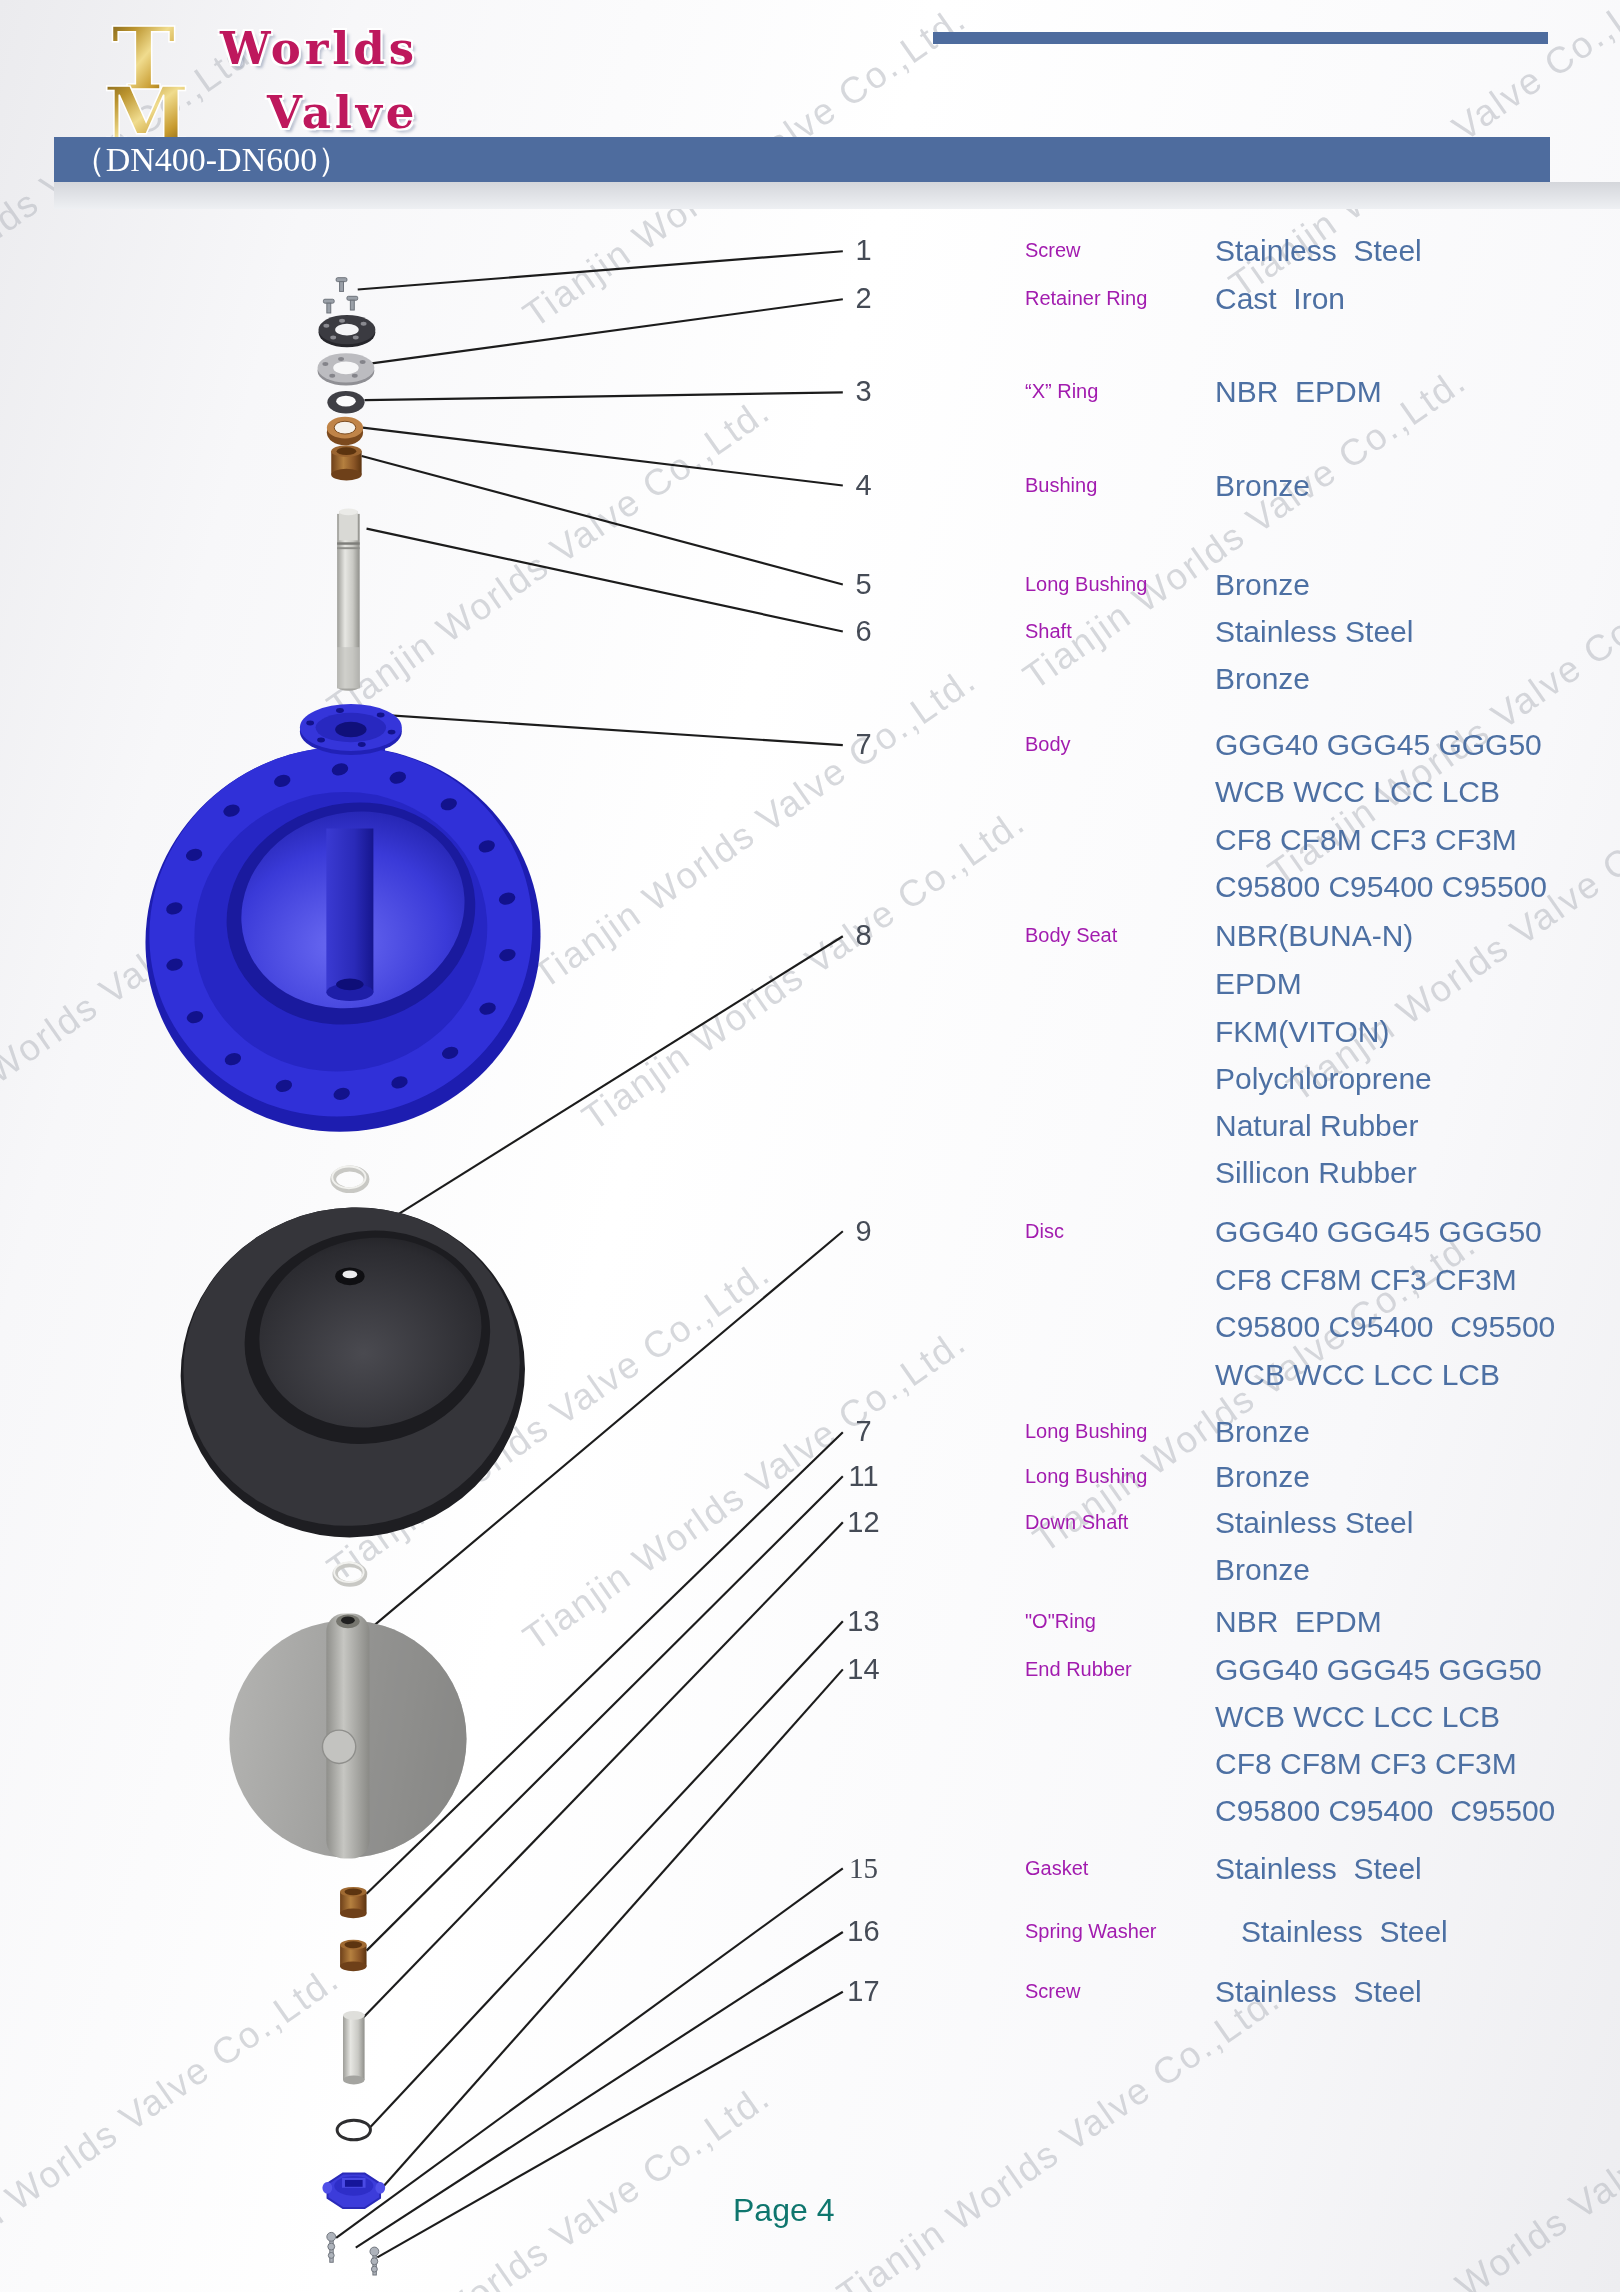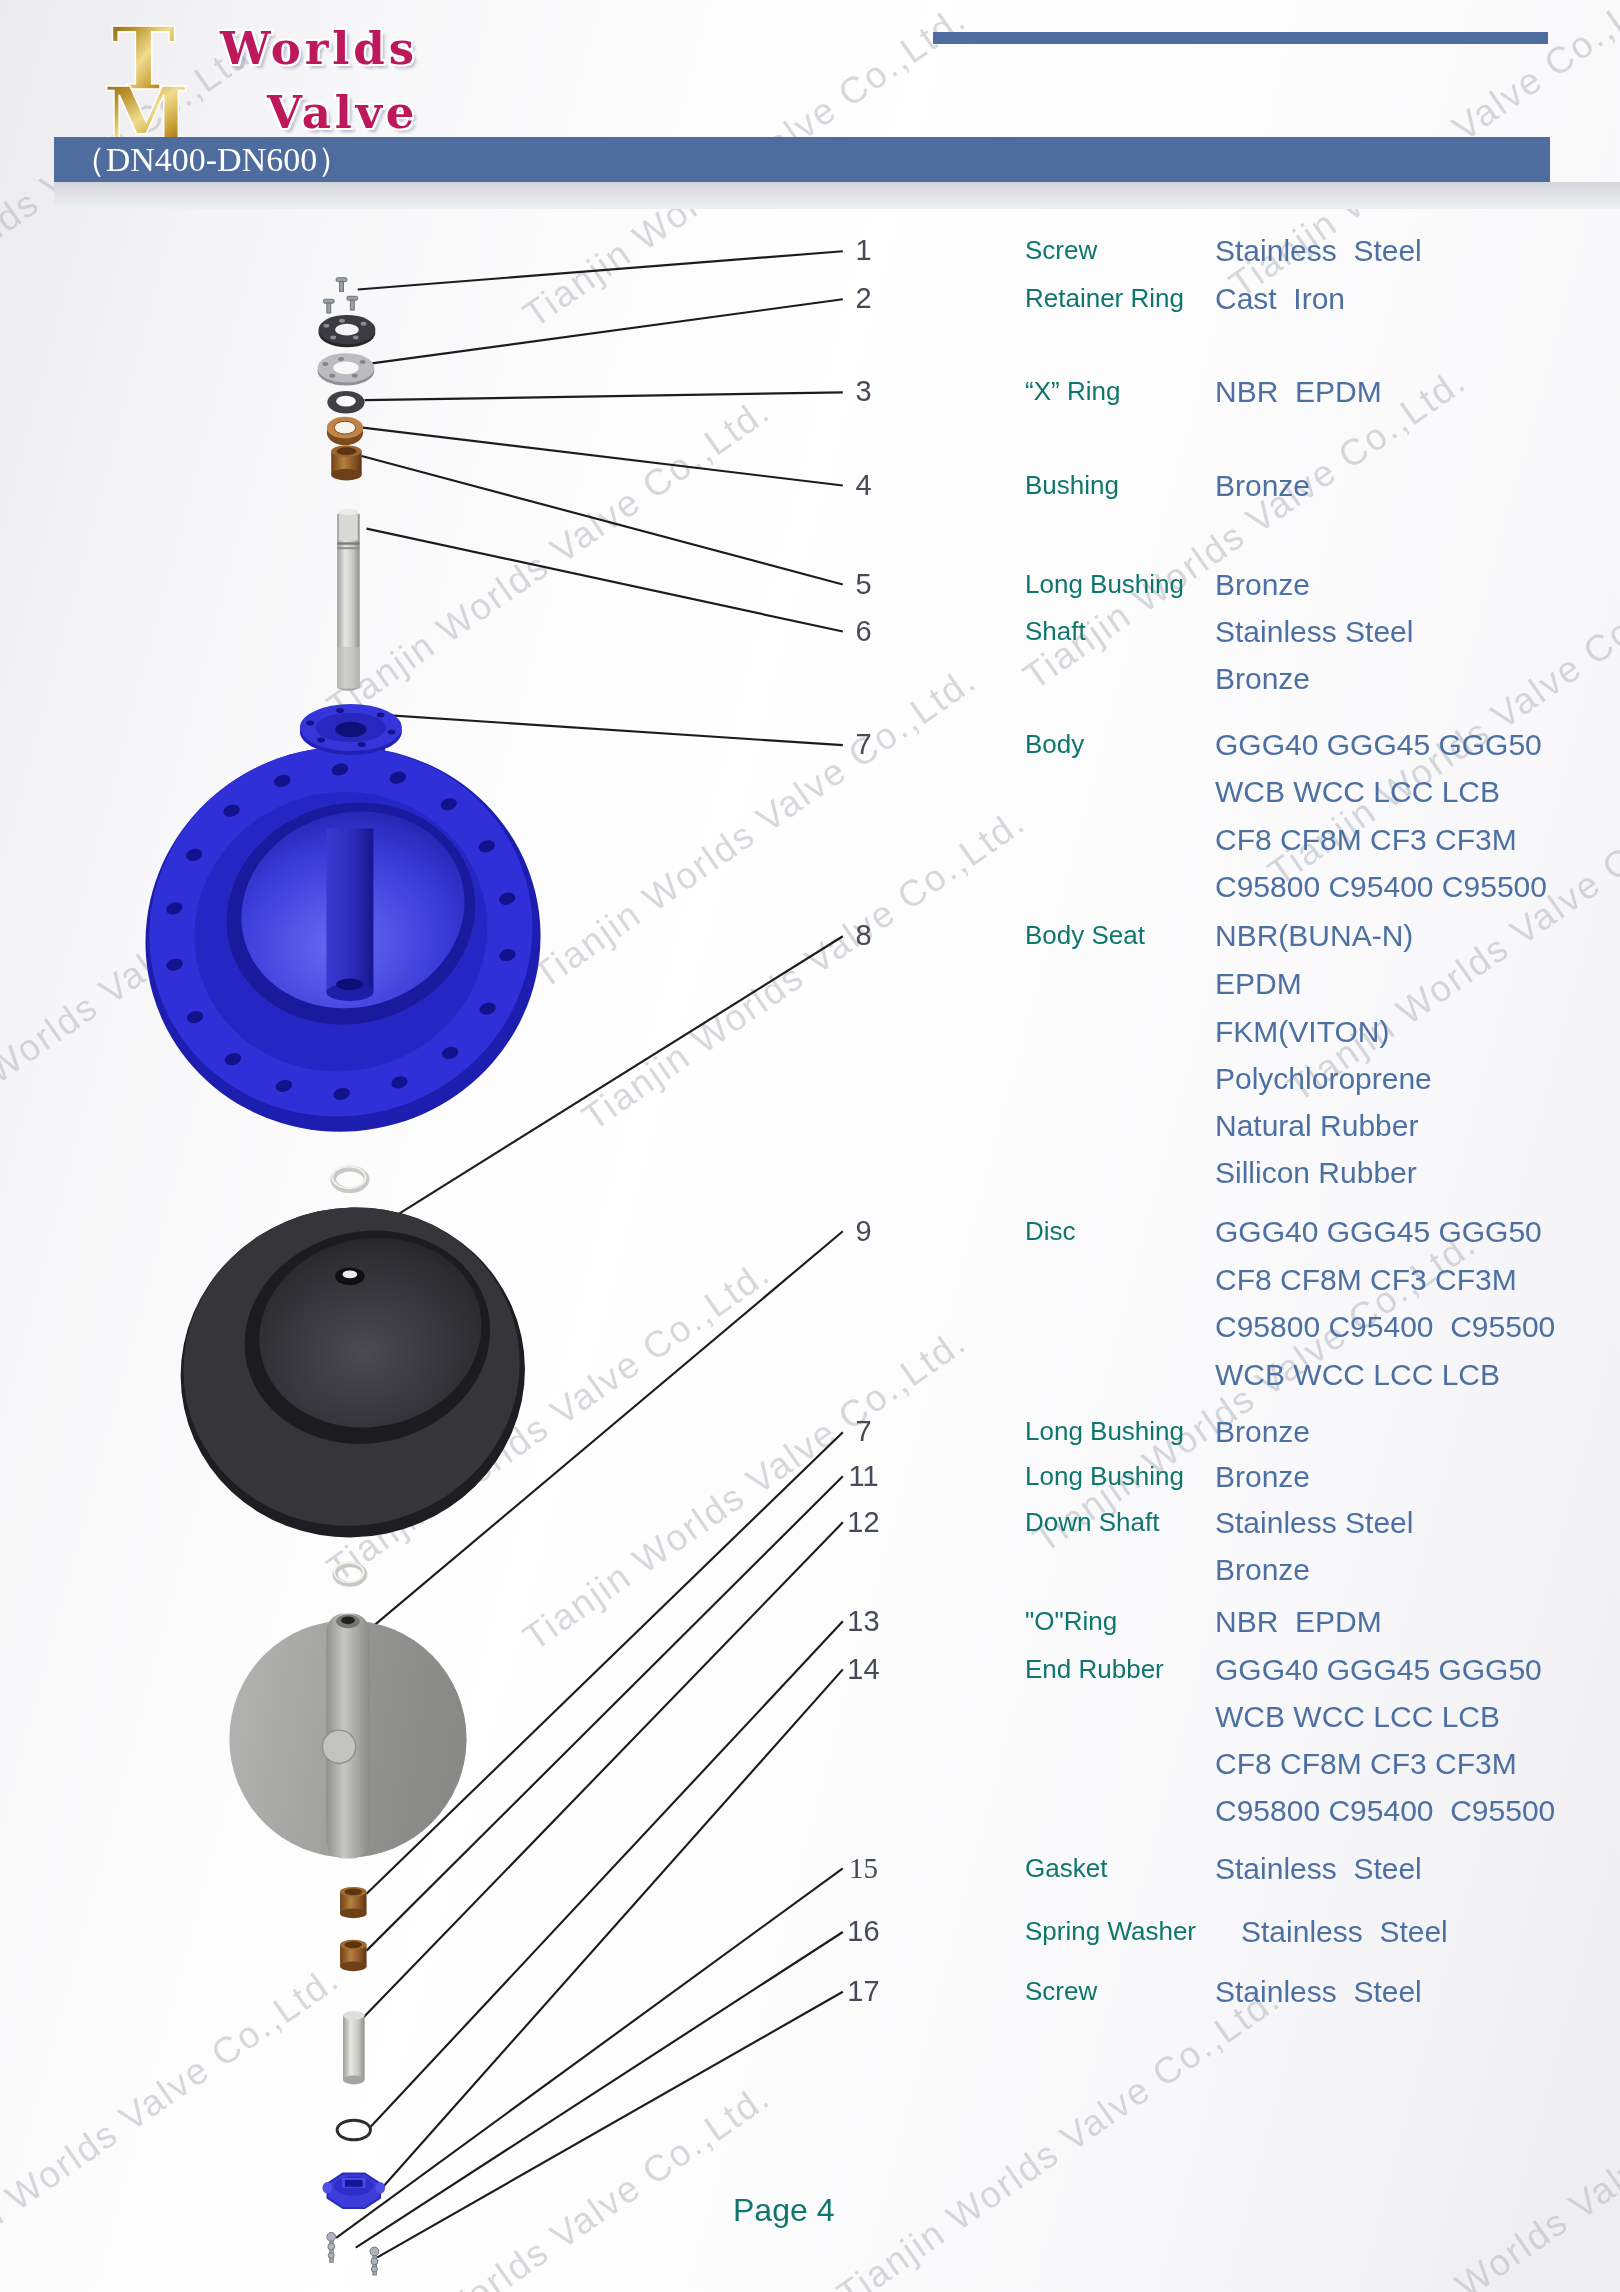--- a/index.html
+++ b/index.html
@@ -41,21 +41,21 @@
   .header-range{font-family:"Liberation Serif",serif;font-size:34px;margin-left:5.9px;}
   .header-under{
     position:absolute;left:54px;top:182px;width:1566px;height:26.5px;z-index:2;
     background:linear-gradient(#d4d6db,#eef0f3);
   }
   
   svg.diagram{position:absolute;left:0;top:0;z-index:1;}
   
   .cell{position:absolute;z-index:2;height:43px;line-height:43px;white-space:pre;}
   .part-num{width:45px;text-align:center;font-size:29px;color:#454b56;}
-  .part-name{font-size:26px;color:#0f766e;}
+  .part-name{font-size:20px;color:#a21caf;}
   .part-mat{font-size:30px;color:#4d70a3;}
   .page-label{
     position:absolute;left:733px;top:2192px;z-index:2;
     font-size:32px;color:#0f766e;white-space:pre;
   }
 </style>
 </head>
 <body>
 
 <div class="layer">

